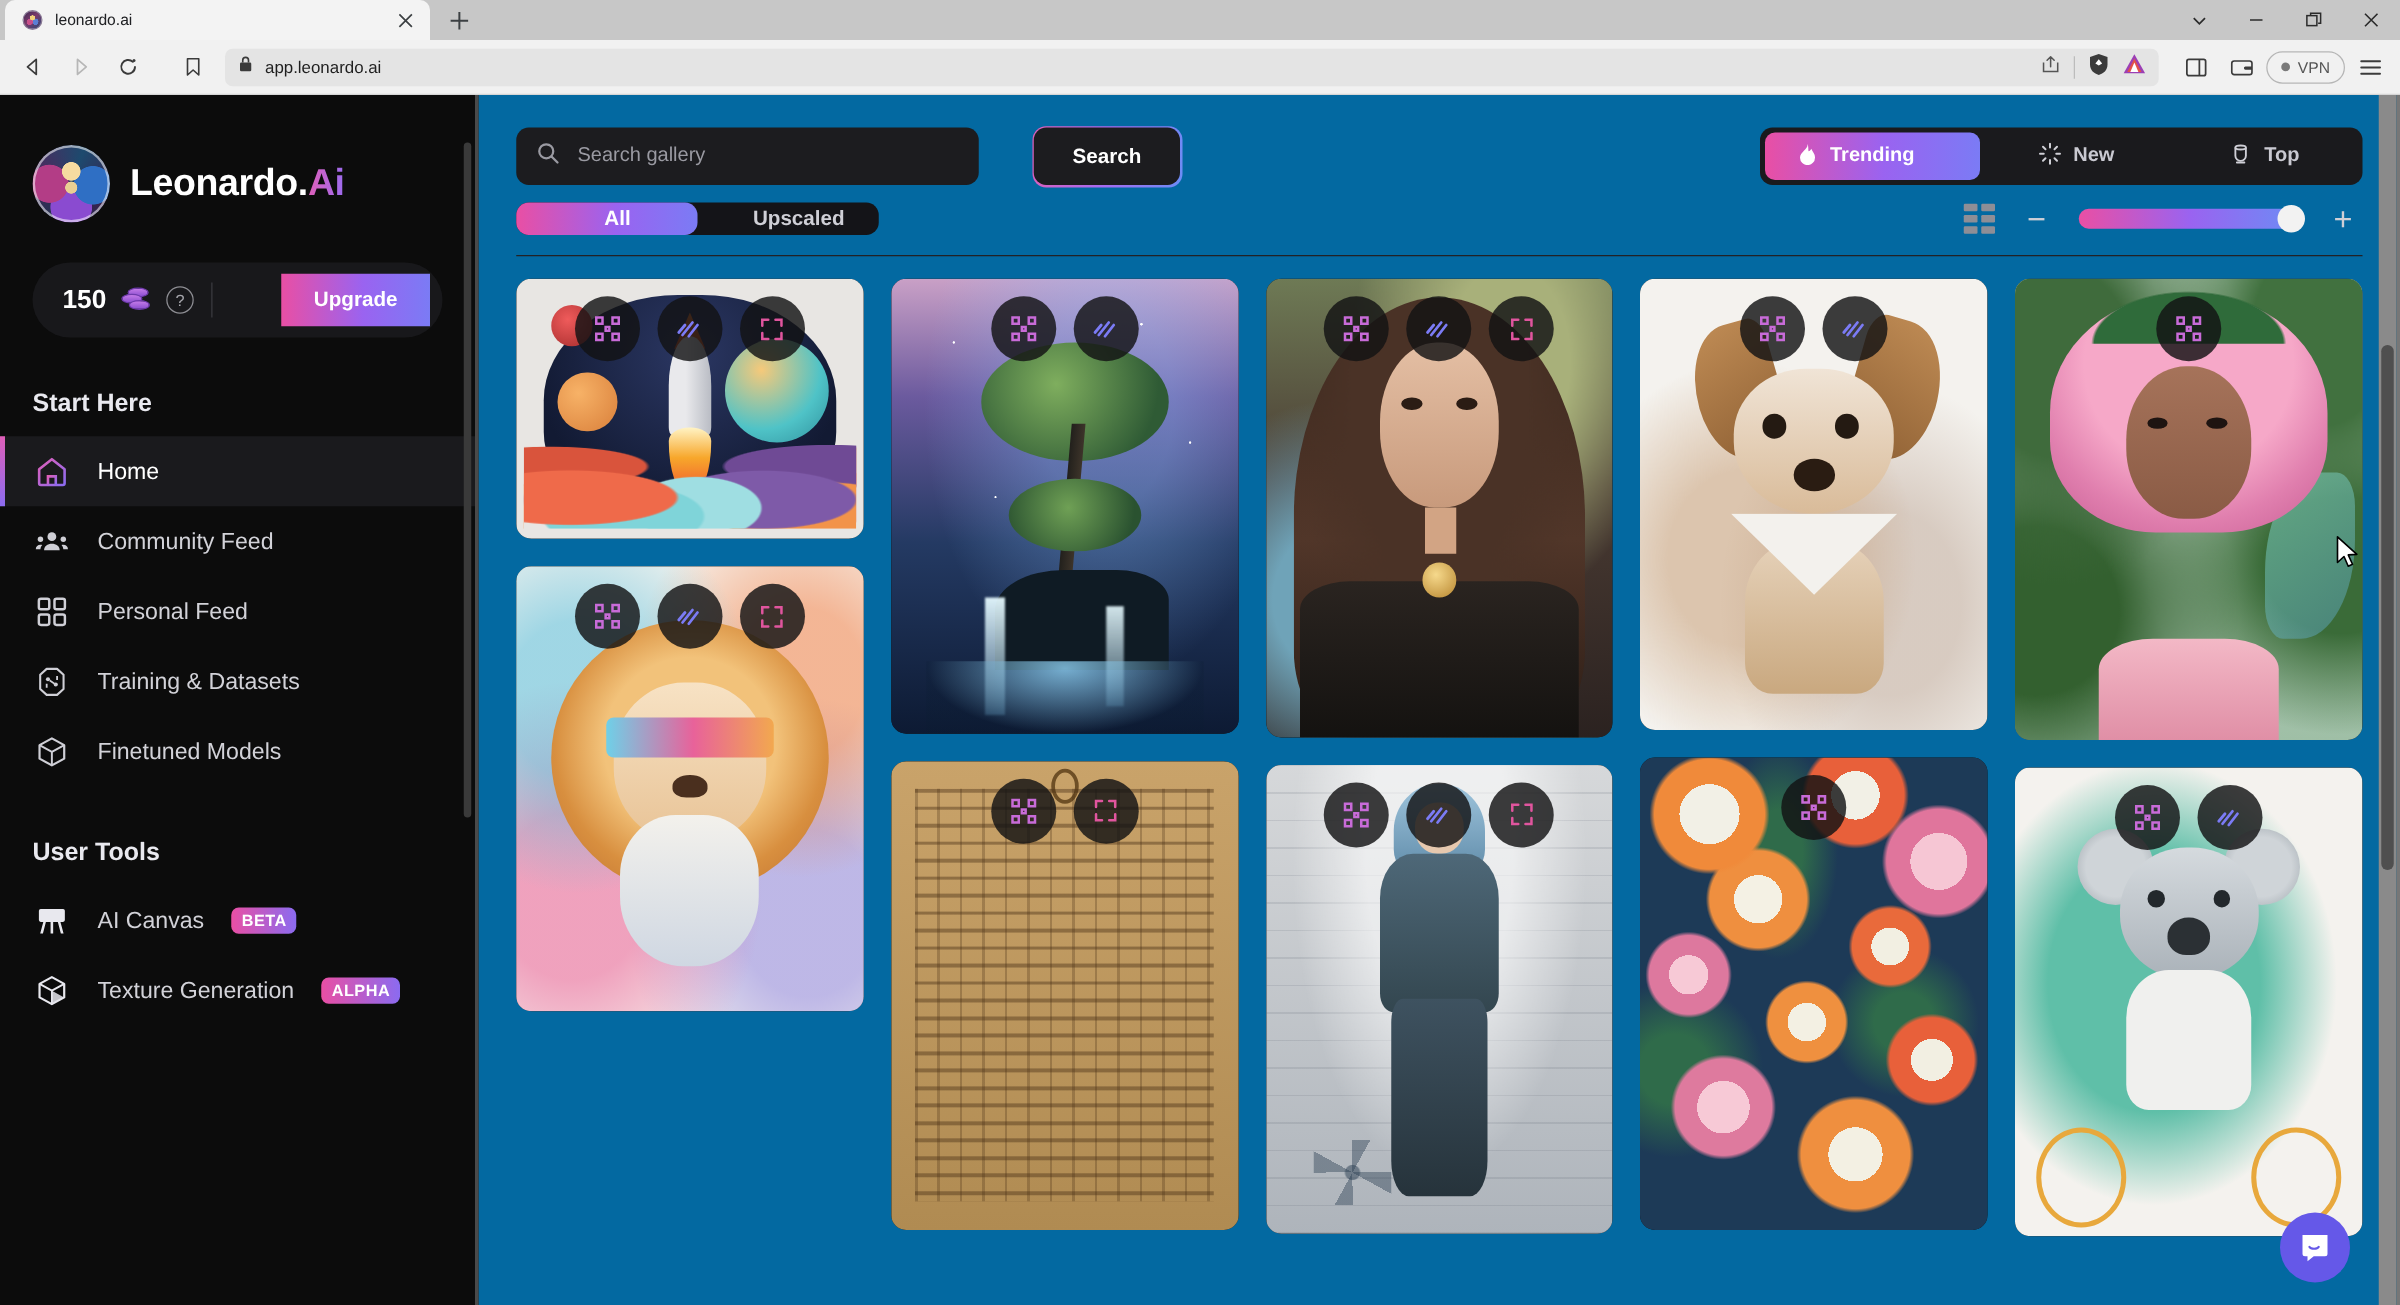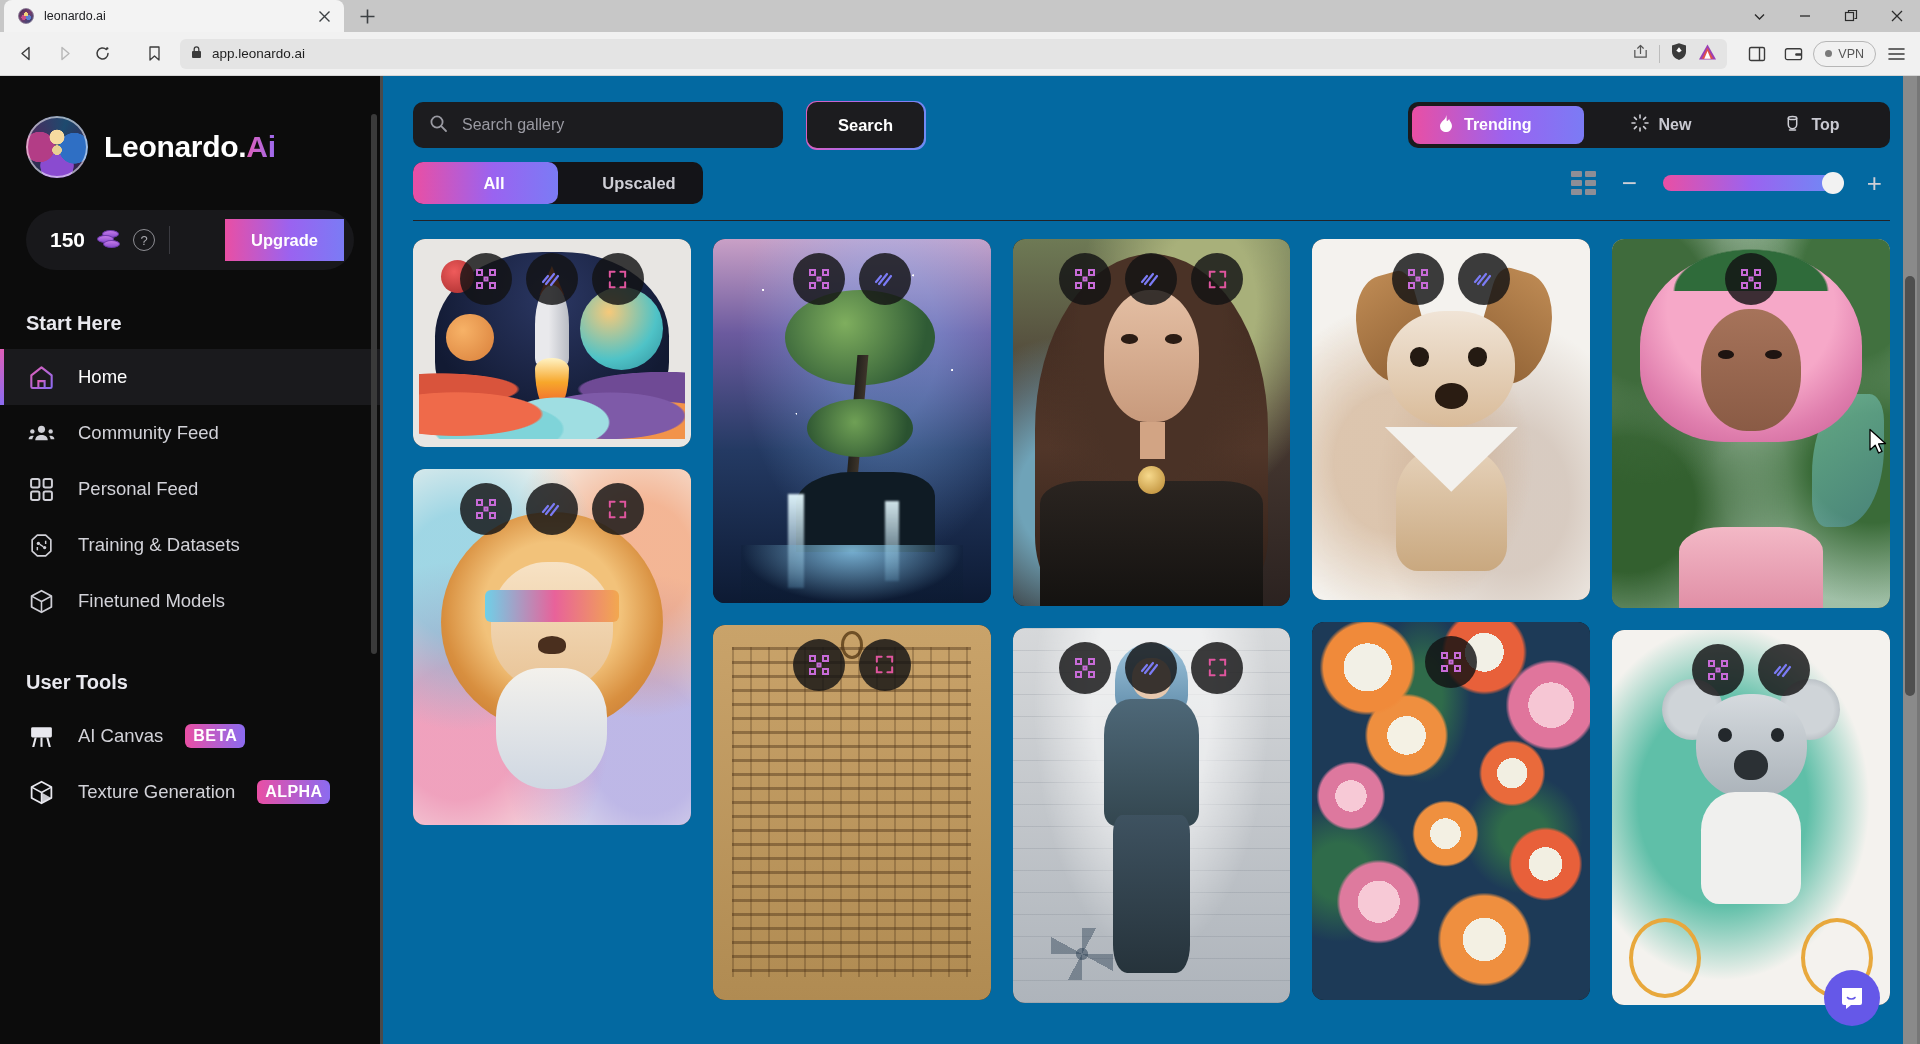--- a/index.html
+++ b/index.html
@@ -143,21 +143,21 @@
     height: 56px; display: flex; align-items: center; gap: 22px; padding: 0 26px;
     color: #d2d2d8; font-size: 18.5px; position: relative;
   }
   .navitem.active { background: #1a1a1d; color: #fff; }
   .navitem.active::before {
     content: ""; position: absolute; left: 0; top: 0; bottom: 0; width: 4px;
     background: linear-gradient(180deg,#e05fb8,#8b6bf0);
   }
   .navicon { width: 30px; height: 30px; flex: 0 0 30px; display: flex; align-items: center; justify-content: center; }
   .badge {
-    font-size: 16px; font-weight: 700; color: #fff; padding: 3px 8px; border-radius: 6px;
+    font-size: 13px; font-weight: 700; color: #fff; padding: 3px 8px; border-radius: 6px;
     background: linear-gradient(90deg,#e94fa4,#8b6bf0); letter-spacing: .4px;
   }
 
   .sb-scroll {
     position: absolute; left: 371px; top: 38px; width: 6px; height: 540px;
     background: #3a3a3a; border-radius: 3px;
   }
   .panel-edge { width: 3px; background: #4a4a4a; flex: 0 0 3px; }
 
   
@@ -173,41 +173,41 @@
   .search-btn {
     width: 117px; height: 46px; border-radius: 10px; background: #1c1c1f;
     color: #fff; font-size: 16.5px; font-weight: 700;
     display: flex; align-items: center; justify-content: center; position: relative;
   }
   .search-btn::before {
     content: ""; position: absolute; inset: -1.5px; border-radius: 11px;
     background: linear-gradient(100deg,#e05fb8,#a66bf0 50%,#6b8df5);
     z-index: -1;
   }
-  .search-btn-wrap { position: relative; z-index: 0; }
+  .search-btn-wrap { position: relative; z-index: 0; margin-left: 20px; }
 
   .sort-group {
     margin-left: auto; display: flex; align-items: center; background: #1a1a1d;
     border-radius: 10px; padding: 4px; height: 46px; gap: 2px;
   }
   .sort-btn {
     height: 38px; padding: 0 26px; border-radius: 8px; display: flex; align-items: center;
     gap: 10px; color: #c9c9d1; font-size: 16px; font-weight: 600;
   }
   .sort-btn.active {
     background: linear-gradient(90deg,#e94fa4,#9a63f0 55%,#7b7bf5); color: #fff; font-weight: 700;
   }
   .sort-w1 { min-width: 172px; justify-content: flex-start; }
   .sort-w2 { min-width: 150px; justify-content: center; }
   .sort-w3 { min-width: 148px; justify-content: center; }
 
   .toolbar-row2 { display: flex; align-items: center; margin-top: 14px; }
   .filter-tabs { display: flex; background: #141418; border-radius: 10px; padding: 0; }
   .ftab {
-    height: 42px; min-width: 145px; border-radius: 10px; display: flex; align-items: center;
+    height: 26px; min-width: 145px; border-radius: 10px; display: flex; align-items: center;
     justify-content: center; color: #cfcfd6; font-size: 16.5px; font-weight: 600; padding-left: 17px;
   }
   .ftab.active { background: linear-gradient(90deg,#e94fa4,#9a63f0 55%,#7b7bf5); color: #fff; font-weight: 700; }
 
   .zoom-ctl { margin-left: auto; display: flex; align-items: center; gap: 26px; padding-right: 8px; }
   .grid-icon { display: grid; grid-template-columns: 1fr 1fr; gap: 3px; }
   .grid-icon span { display: block; width: 11px; height: 6px; background: #8e8e96; border-radius: 1px; }
   .zoom-minus, .zoom-plus { color: #cfcfd6; font-size: 26px; line-height: 1; font-weight: 300; }
   .zoom-slider { width: 178px; height: 16px; border-radius: 8px;
     background: linear-gradient(90deg,#e94fa4,#9a63f0 50%,#6b8df5); position: relative; }

